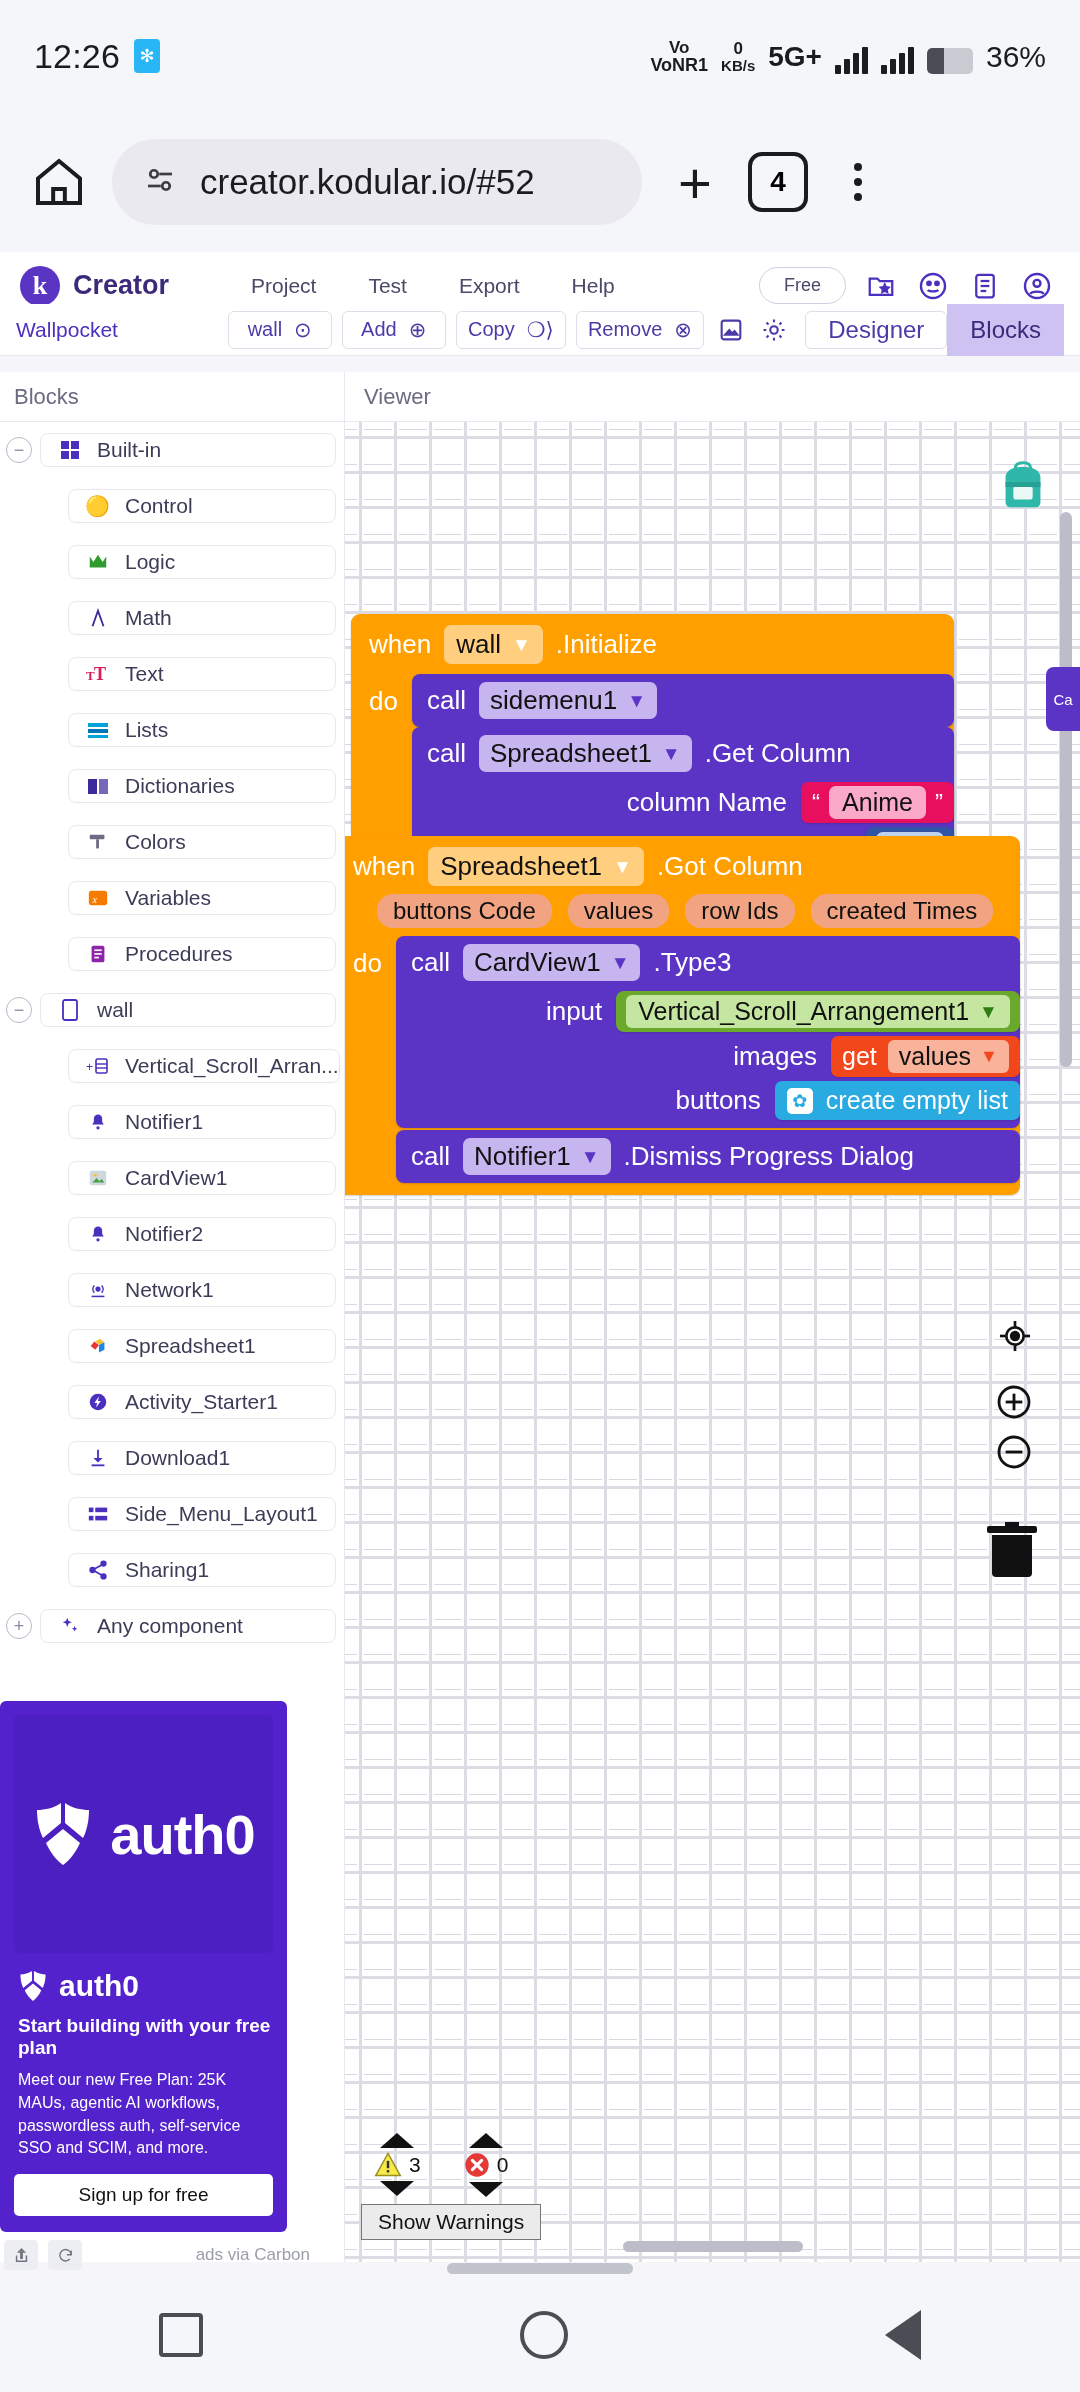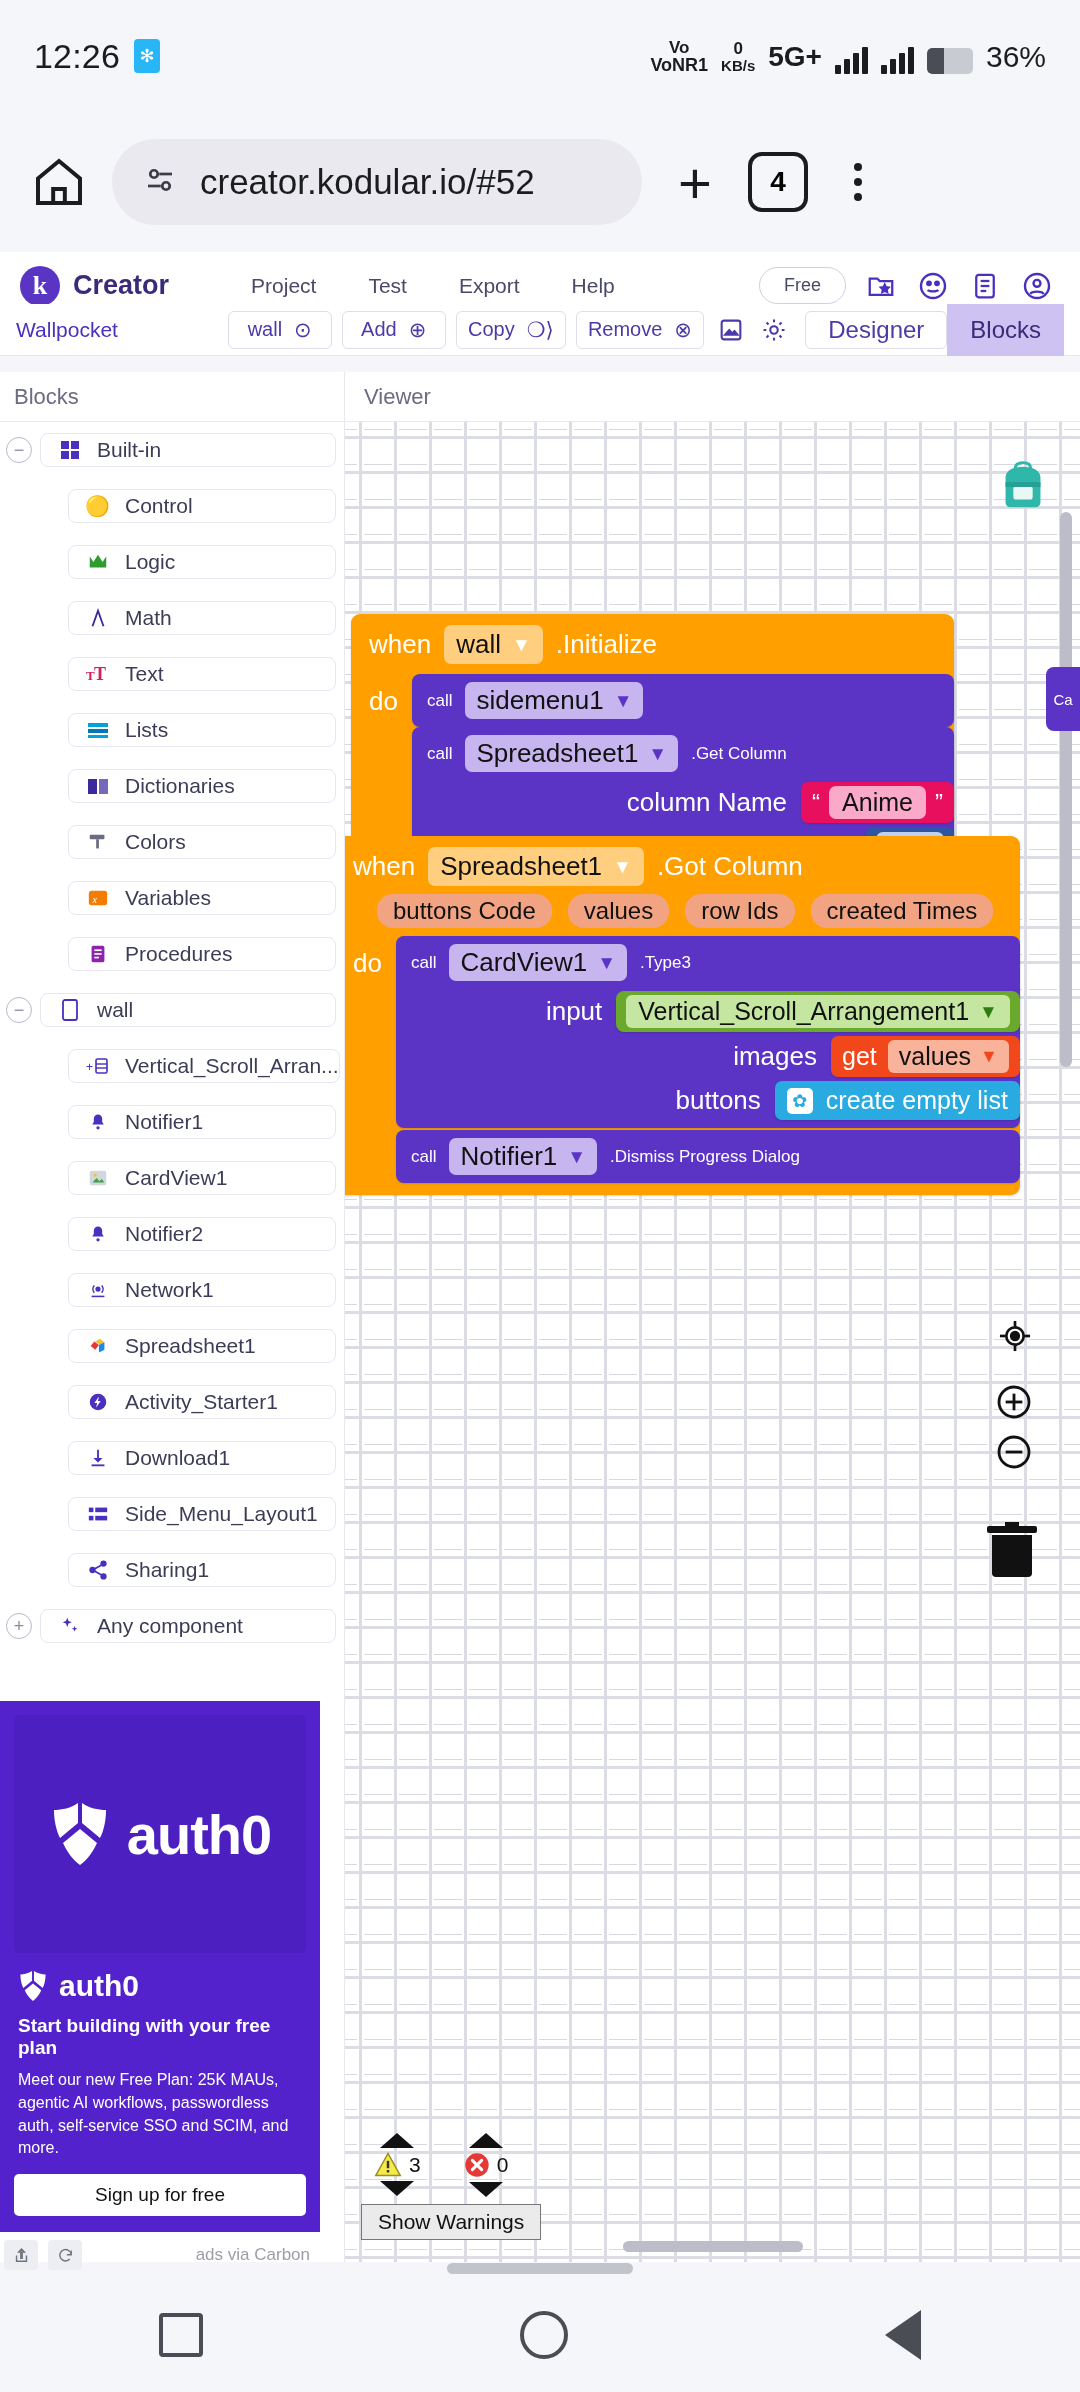--- a/index.html
+++ b/index.html
@@ -212,21 +212,21 @@
   .evt-body{ display:flex; padding:6px 0 0 18px; gap:14px; }
   .do-word{ font-size:26px; color:#fff; padding-top:12px; }
   .stack{ display:flex; flex-direction:column; }
 
   .mth{
     background:#5b34c6; border-radius:8px; padding:0;
     box-shadow:0 1px 2px rgba(0,0,0,.15);
   }
   .mth + .mth{ margin-top:0px; }
   .mth-row{ display:flex; align-items:center; gap:13px; padding:8px 16px 8px 15px; }
-  .mth-word{ font-size:17px; color:#fff; }
+  .mth-word{ font-size:26px; color:#fff; }
   .drop-dark{
     background:#c7b5ef; border-radius:7px; padding:3px 11px;
     display:flex; align-items:center; gap:10px; font-size:26px; color:#111;
   }
   .drop-dark .ar{ color:#5b34c6; font-size:19px; }
   .arg-row{ display:flex; align-items:center; justify-content:flex-end; gap:0; padding:2px 0 2px 0; }
   .arg-lbl{ font-size:26px; color:#fff; padding-right:14px; }
 
   .txtblk{
     background:#e8105e; border-radius:7px; padding:4px 11px;
@@ -263,22 +263,22 @@
   .listblk .gear{
     width:26px;height:26px;border-radius:5px;background:#fff;color:#29abe2;
     display:flex;align-items:center;justify-content:center;font-size:18px;
   }
 
   
   .adwrap{
     position:absolute; left:0; bottom:122px; width:320px;
   }
   .adcard{
-    background:#5322cd; border-radius:0; padding:14px 14px 16px 14px; color:#fff;
-    width:320px;
+    background:#5322cd; border-radius:6px; padding:14px 14px 16px 14px; color:#fff;
+    width:287px;
   }
   .adimg{
     height:238px; background:#4b1fc0; border-radius:6px;
     display:flex; align-items:center; justify-content:center; gap:16px;
   }
   .a0-shield{ width:62px; height:70px; }
   .a0-word{ font-size:56px; font-weight:700; letter-spacing:-1px; }
   .adbrand{ display:flex; align-items:center; gap:11px; margin:16px 0 12px 4px; }
   .adbrand .w{ font-size:30px; font-weight:700; }
   .adtitle{ font-size:19px; font-weight:700; margin:0 0 10px 4px; }

